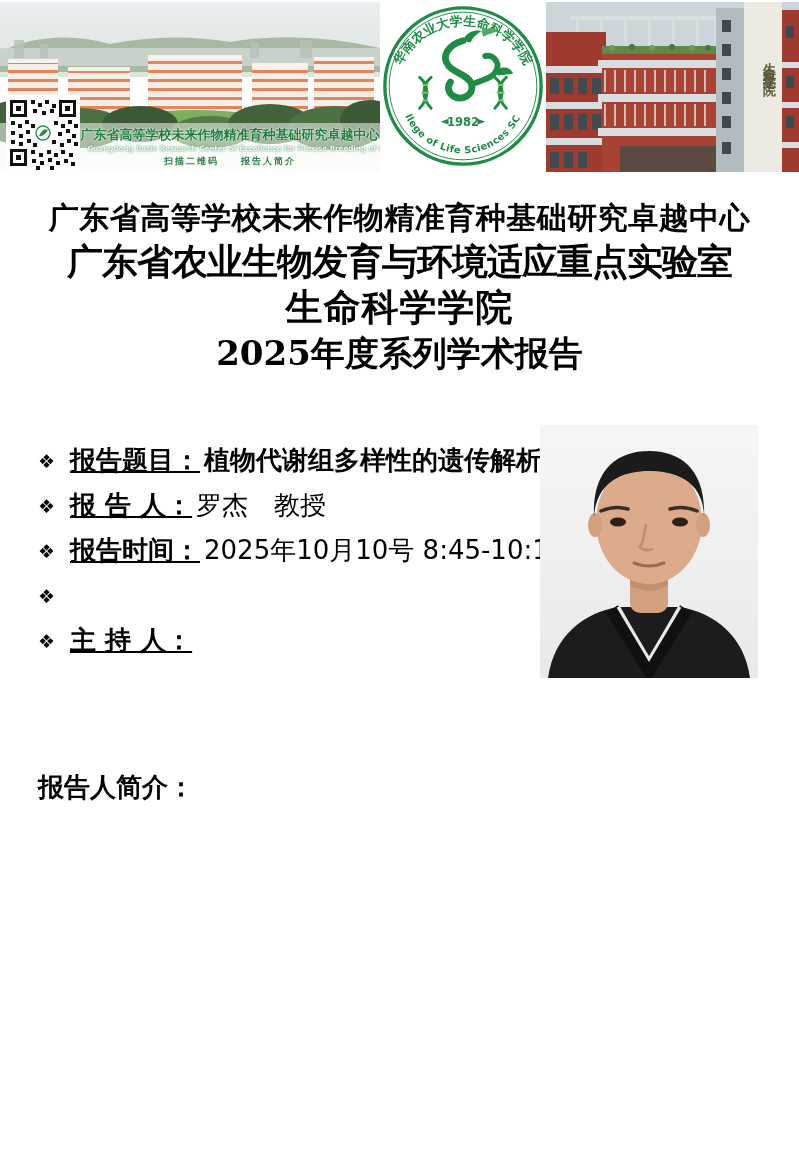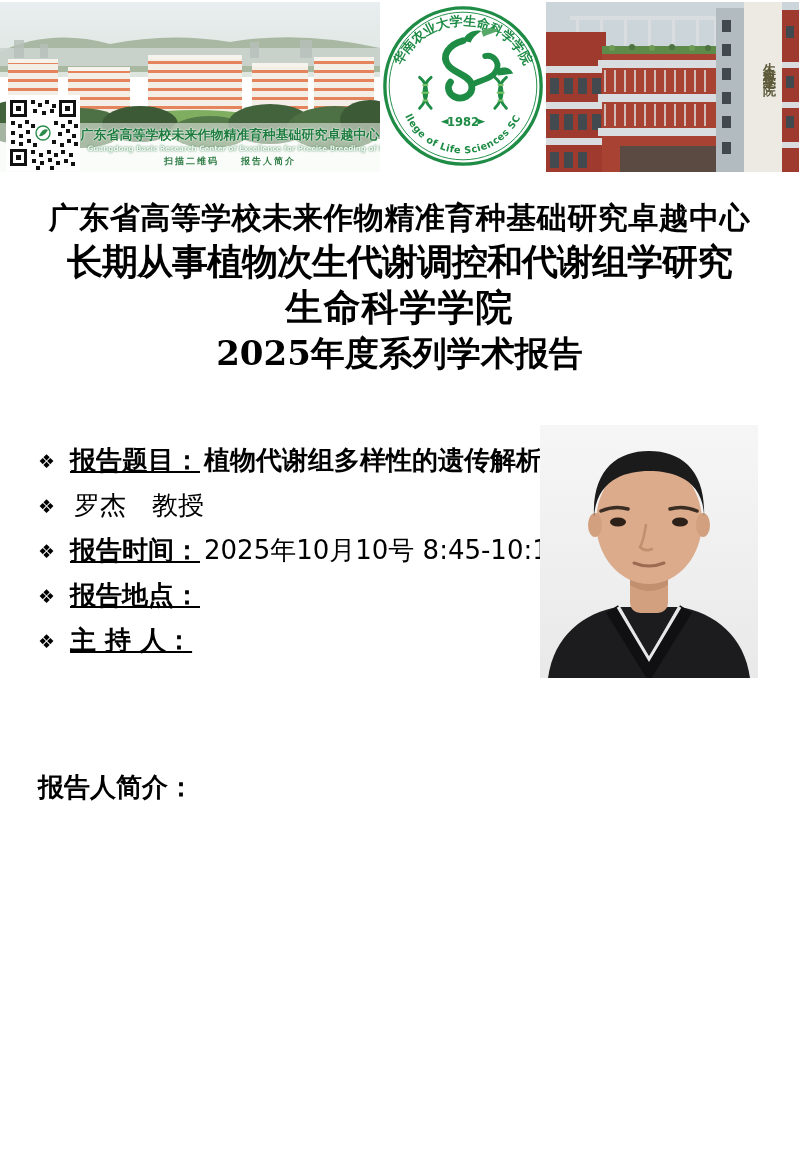--- a/index.html
+++ b/index.html
@@ -303,43 +303,43 @@
         <rect x="240" y="24" width="8" height="12" fill="#41494e"></rect>
           <rect x="240" y="74" width="8" height="12" fill="#41494e"></rect>
           <rect x="240" y="114" width="8" height="12" fill="#41494e"></rect>
       </g>
     </svg>
     <div class="building-sign">生命科学学院</div>
   </div>
 
   <div class="titles">
     <div class="t1">广东省高等学校未来作物精准育种基础研究卓越中心</div>
-    <div class="t2">长期从事植物次生代谢调控和代谢组学研究</div>
+    <div class="t2">广东省农业生物发育与环境适应重点实验室</div>
     <div class="t3">生命科学学院</div>
     <div class="t4">2025年度系列学术报告</div>
   </div>
 
   <div class="details">
     <div class="detail-row first">
       <span class="bullet">❖</span>
       <span class="detail-label">报告题目：</span>
       <span class="detail-value">植物代谢组多样性的遗传解析</span>
     </div>
     <div class="detail-row">
       <span class="bullet">❖</span>
+      <span class="detail-label">报 告 人：</span>
       <span class="detail-value">罗杰　教授</span>
     </div>
     <div class="detail-row">
       <span class="bullet">❖</span>
       <span class="detail-label">报告时间：</span>
       <span class="detail-value">2025年10月10号 8:45-10:15</span>
     </div>
     <div class="detail-row">
       <span class="bullet">❖</span>
-      <span class="detail-label">报告地点：</span>
     </div>
     <div class="detail-row">
       <span class="bullet">❖</span>
       <span class="detail-label">主 持 人：</span>
     </div>
   </div>
 
   <svg class="portrait" viewBox="0 0 218 253">
     <defs>
       <linearGradient id="bgG" x1="0" y1="0" x2="0" y2="1">

